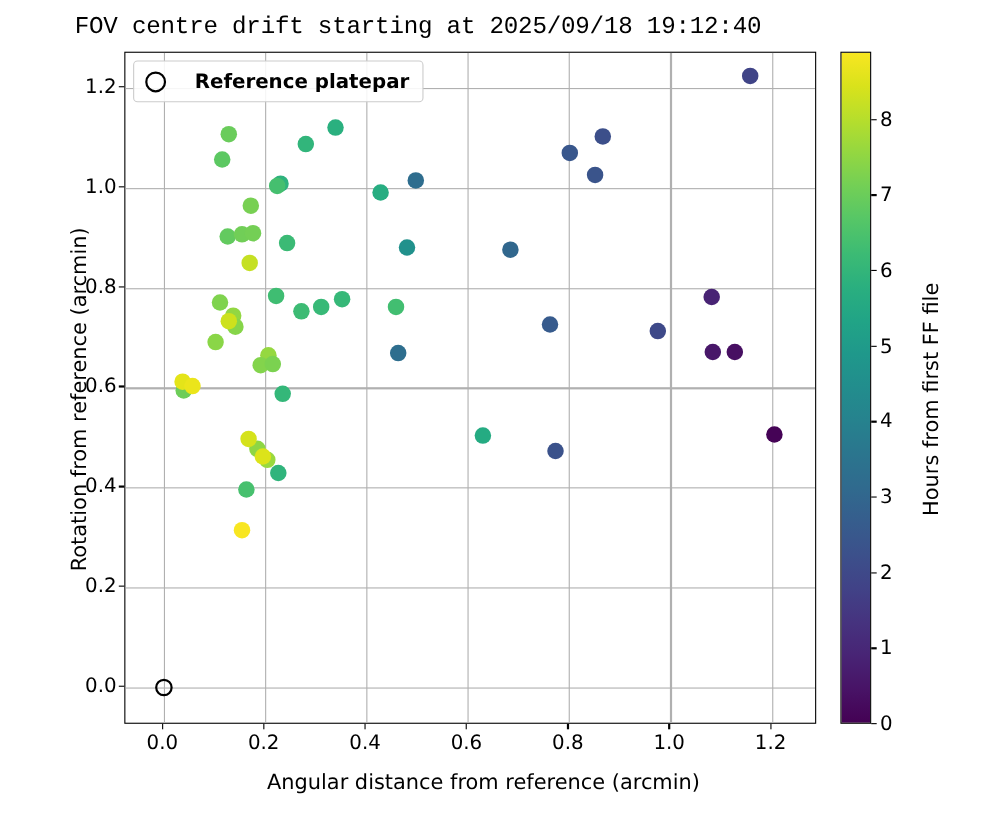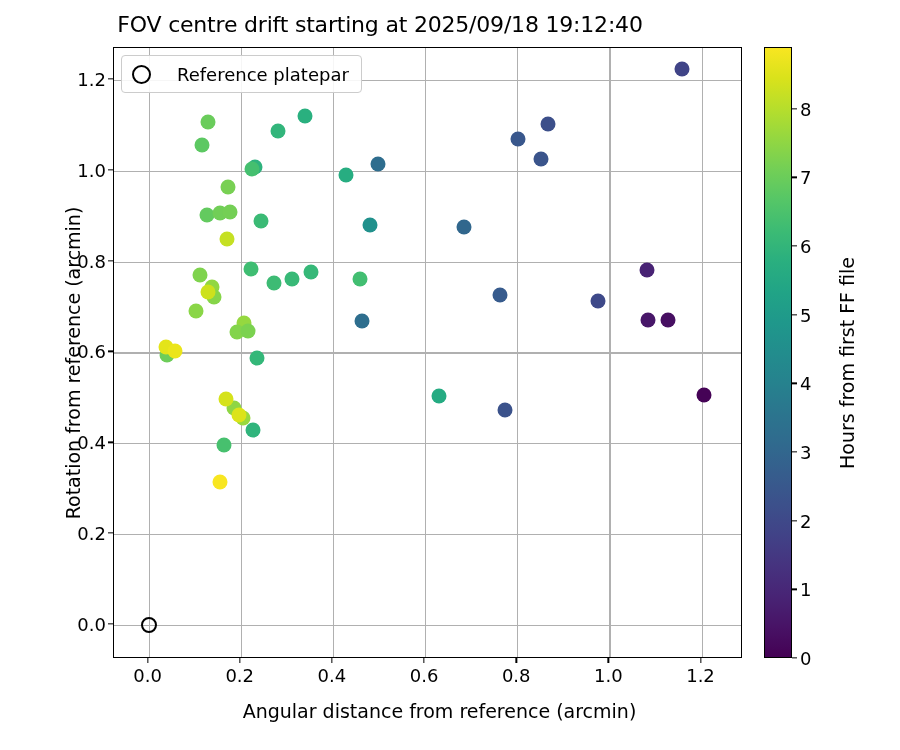--- a/index.html
+++ b/index.html
@@ -24,20 +24,21 @@
   #chart-title {
     position: absolute;
     left: 0;
     top: 12px;
     width: 760px;
     text-align: center;
     font-size: 22px;
     color: #000000;
     letter-spacing: -0.2px;
     white-space: nowrap;
+    font-family: Liberation Mono, monospace;
   }
 
   
   #plot-area {
     position: absolute;
     left: 113px;
     top: 47px;
     width: 629px;
     height: 611px;
     border: 1.3px solid #000000;
@@ -92,20 +93,21 @@
     border: 2.2px solid #000000;
     background: transparent;
     box-sizing: border-box;
     flex: 0 0 auto;
   }
   #legend .lg-label {
     margin-left: 26px;
     font-size: 18px;
     color: #000000;
     white-space: nowrap;
+    font-weight: bold;
   }
 
   
   .xtick {
     position: absolute;
     font-size: 18px;
     color: #000000;
     transform: translateX(-50%);
     top: 665px;
   }

